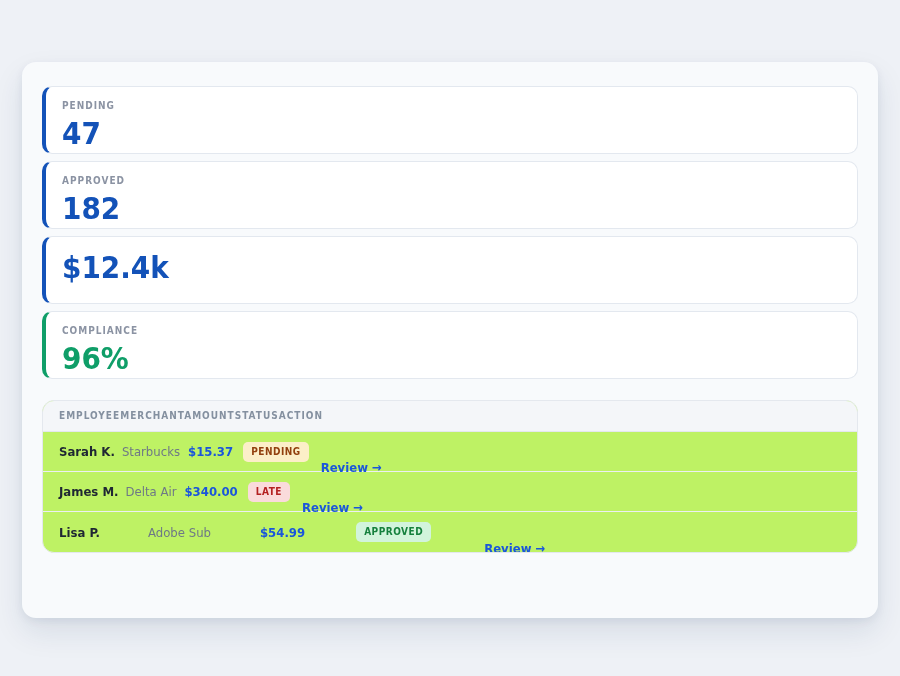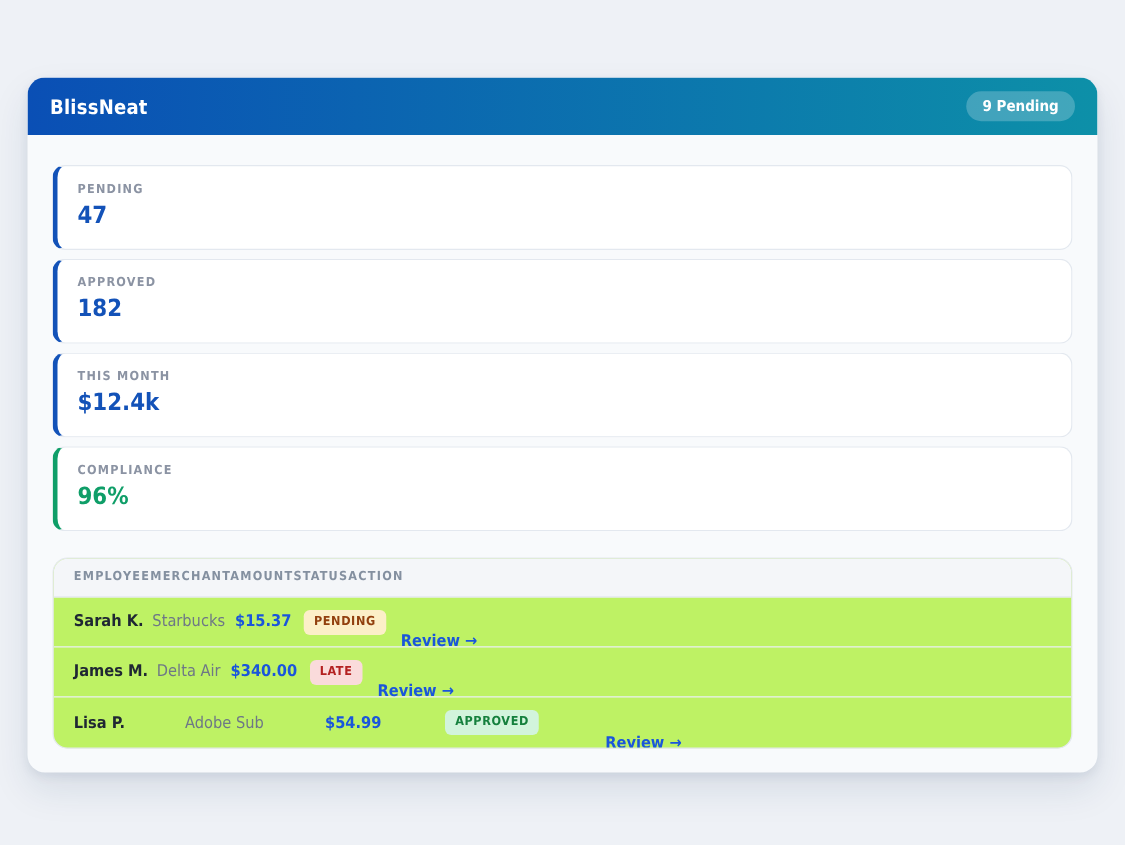--- a/index.html
+++ b/index.html
@@ -30,21 +30,21 @@
 
   .stat-card {
     background:#ffffff; border:1px solid #e3e8ef; border-left:4px solid #1352b8;
     border-radius:10px; height:68px; padding:13px 16px 0 16px; margin-bottom:7px;
   }
   .stat-card.stat-green { border-left-color:#0f9e68; }
   .stat-label {
     color:#8b93a3; font-size:10px; font-weight:bold; letter-spacing:1px;
     text-transform:uppercase; margin-bottom:5px;
   }
-  .stat-value { color:#1352b8; font-size:19px; font-weight:bold; line-height:1.1; }
+  .stat-value { color:#1352b8; font-size:31px; font-weight:bold; line-height:1.1; }
   .stat-card.stat-green .stat-value { color:#0f9e68; }
 
   .table-card {
     margin-top:21px; background:#bef264; border:1px solid #e4e8ee;
     border-radius:12px; overflow:hidden;
   }
   .table-head {
     background:#f4f6f9; border-bottom:1px solid #e4e8ee; padding:9px 16px;
     color:#8490a0; font-size:10px; font-weight:bold; letter-spacing:1px; line-height:1.2;
   }
@@ -64,39 +64,34 @@
   .badge-pending { background:#fcefc8; color:#92400e; }
   .badge-late { background:#fadbdb; color:#b42121; }
   .badge-approved { background:#d2f4dc; color:#15803d; }
   .cell-action { color:#1a56db; font-weight:bold; cursor:pointer;margin-top:32px; }
 </style>
 </head>
 <body>
 
 <div class="app-card">
 
-  <div class="app-header">
-    <div class="app-title">BlissNeat</div>
-    <div class="header-badge">9 Pending</div>
-  </div>
 
   <div class="content">
 
     <div class="stat-card">
       <div class="stat-label">PENDING</div>
       <div class="stat-value">47</div>
     </div>
 
     <div class="stat-card">
       <div class="stat-label">APPROVED</div>
       <div class="stat-value">182</div>
     </div>
 
     <div class="stat-card">
-      <div class="stat-label">THIS MONTH</div>
       <div class="stat-value">$12.4k</div>
     </div>
 
     <div class="stat-card stat-green">
       <div class="stat-label">COMPLIANCE</div>
       <div class="stat-value">96%</div>
     </div>
 
     <div class="table-card">
       <div class="table-head"><span>EMPLOYEE</span><span>MERCHANT</span><span>AMOUNT</span><span>STATUS</span><span>ACTION</span></div>

